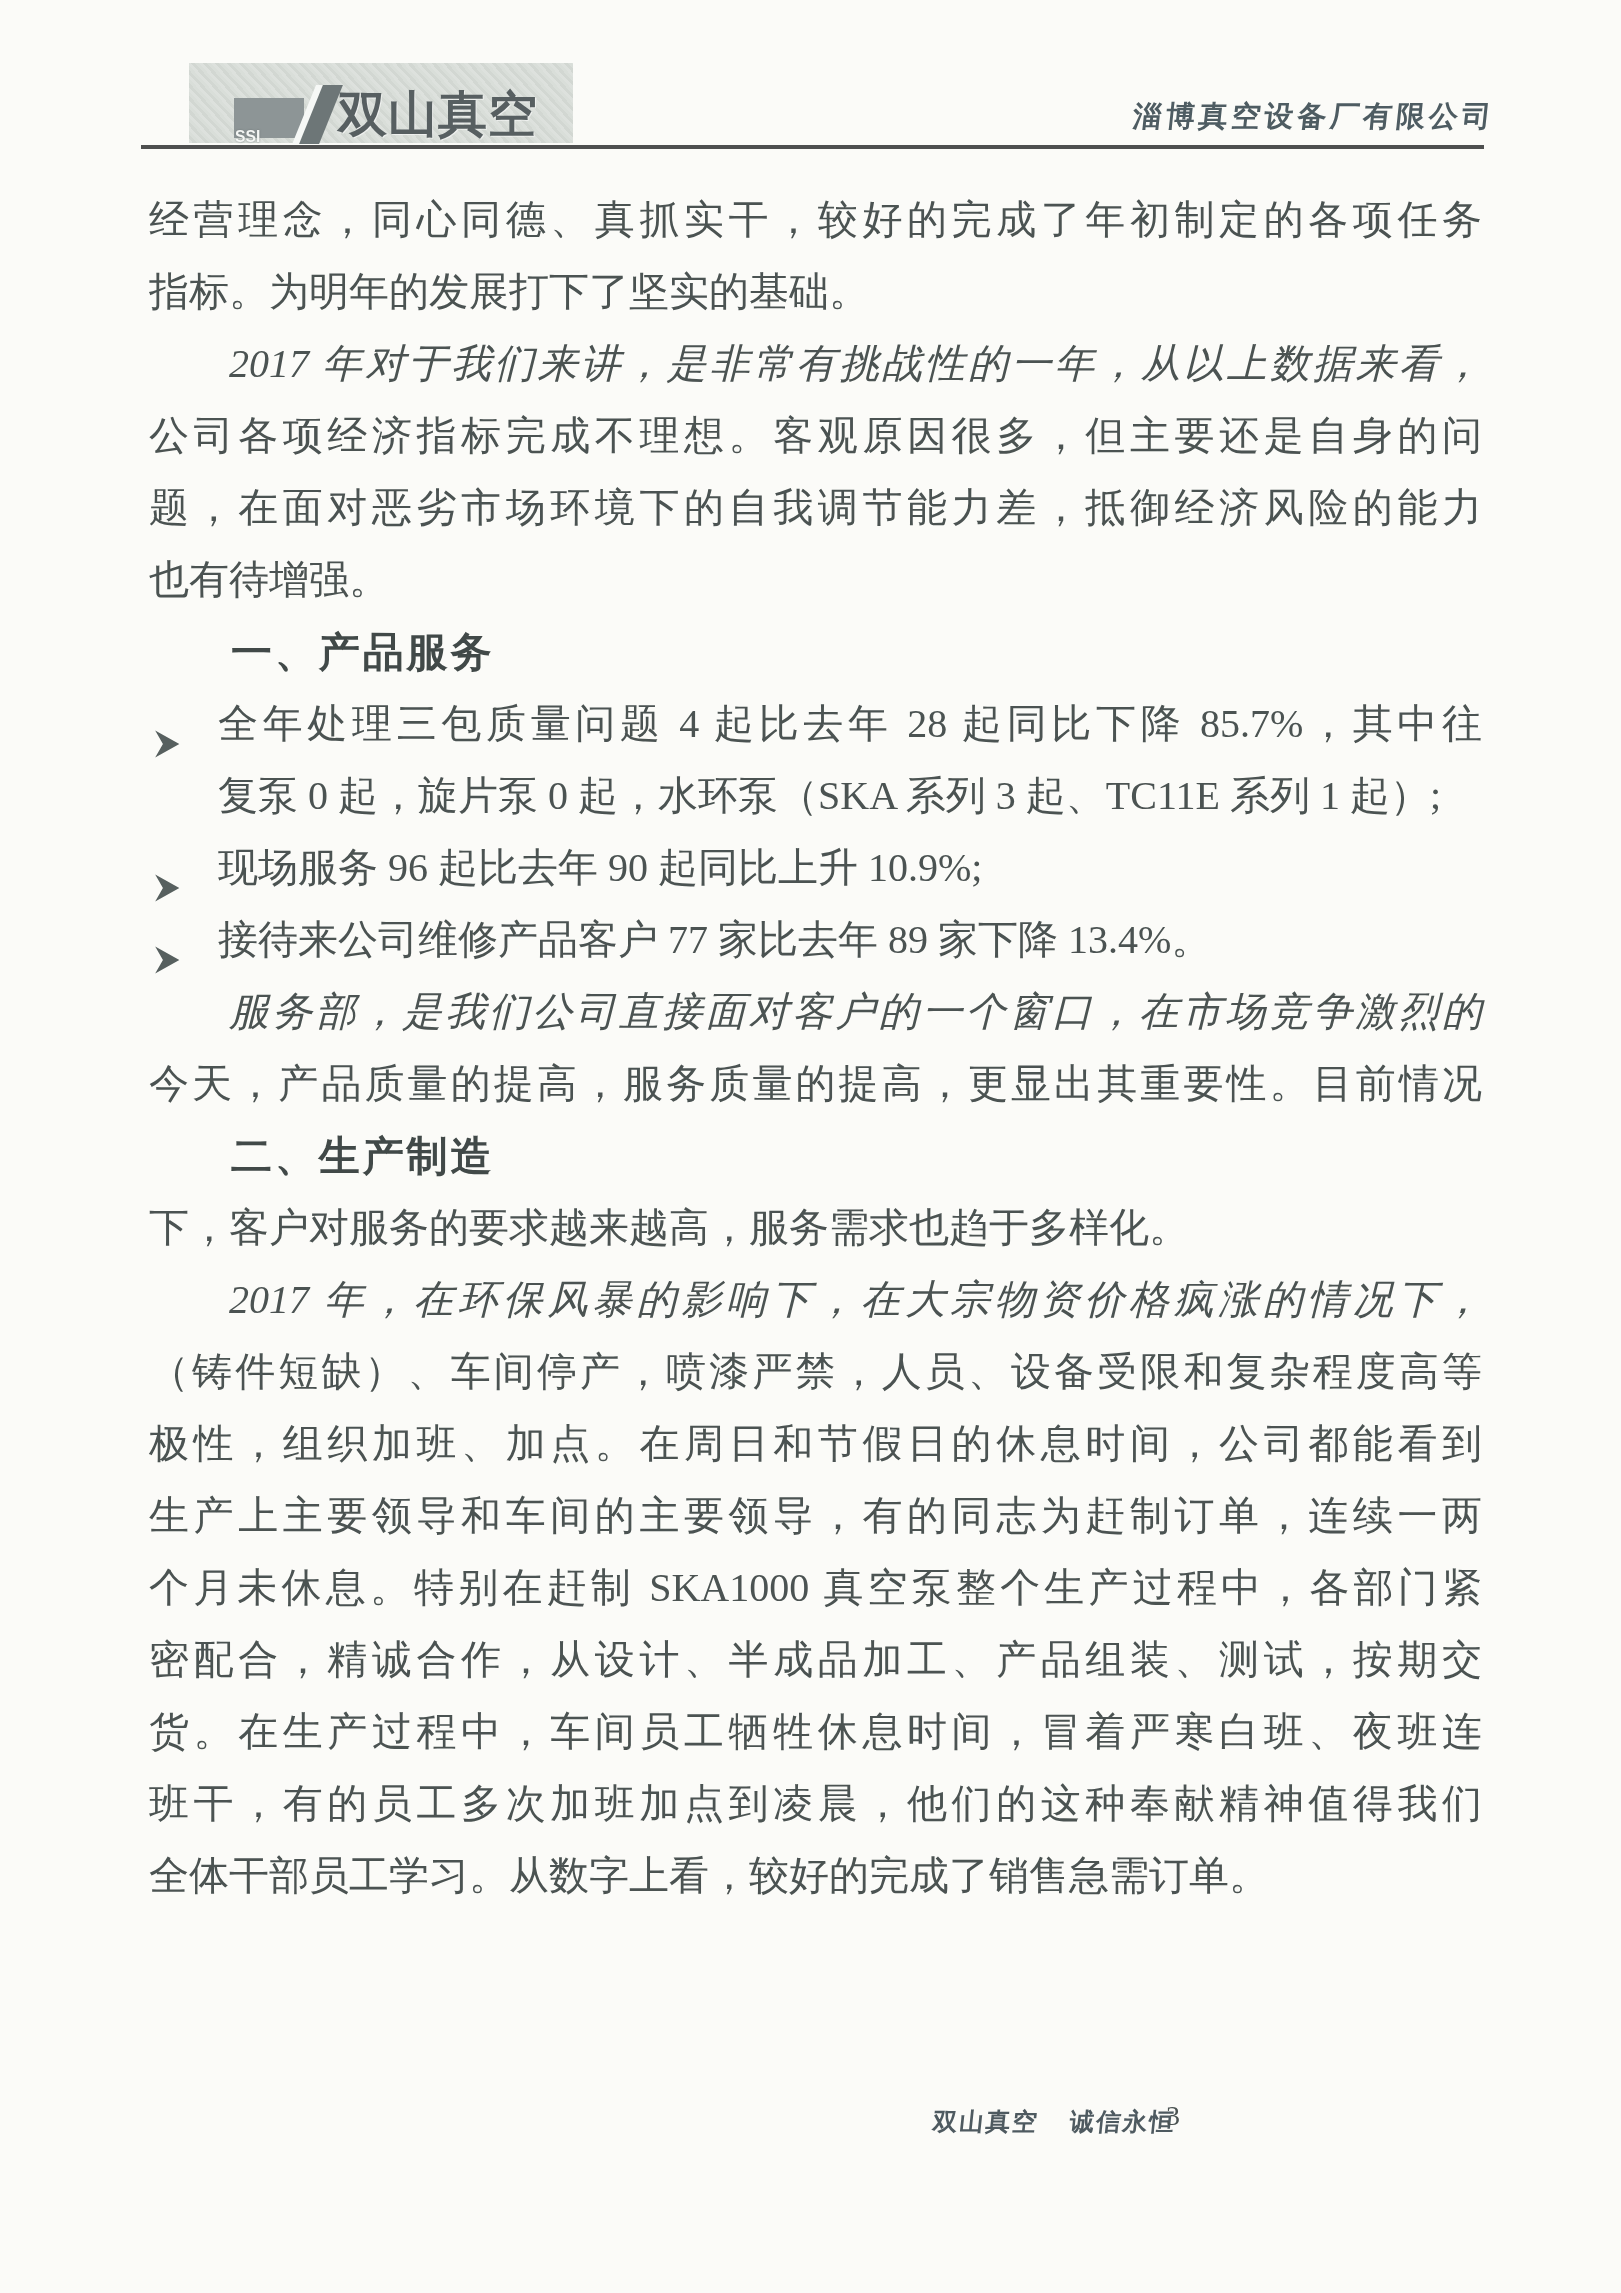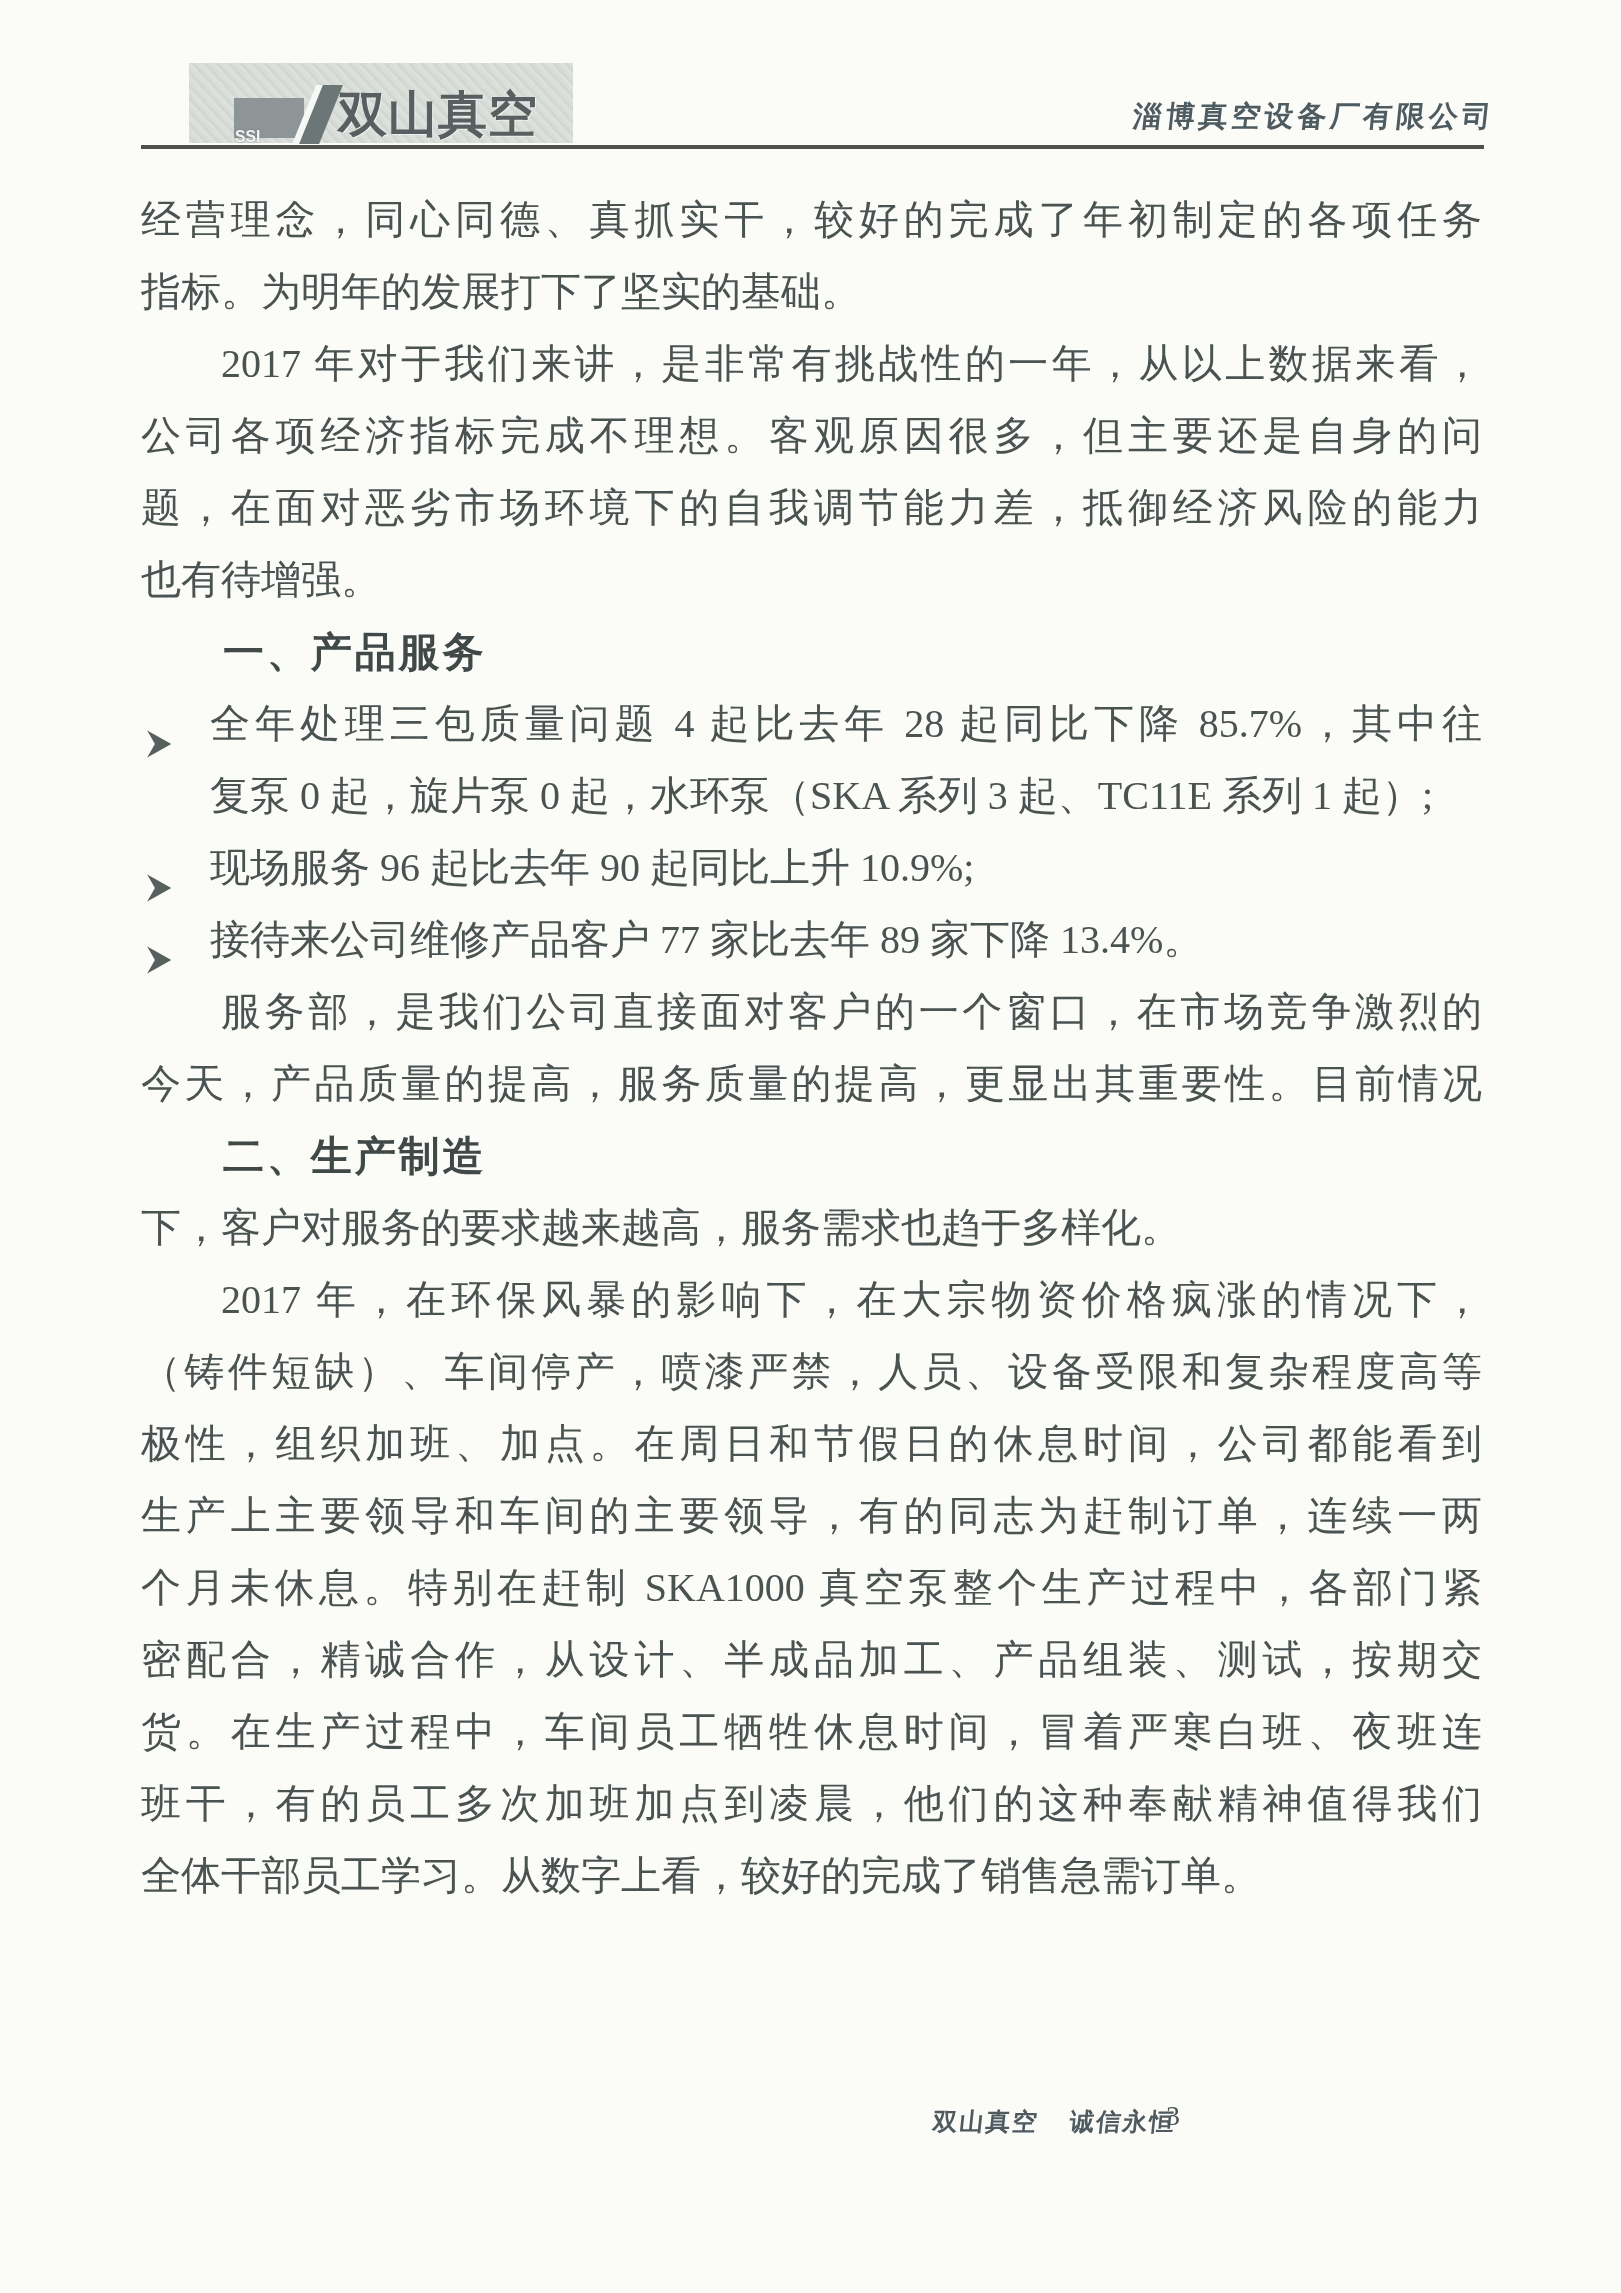--- a/index.html
+++ b/index.html
@@ -18,23 +18,23 @@
   .logo-brand{position:absolute;left:149px;top:26.5px;font-family:"Liberation Sans","DejaVu Sans",sans-serif;
     font-weight:bold;font-size:49px;line-height:49px;letter-spacing:1px;color:#575f61;
     text-shadow:1px 1px 0 rgba(255,255,255,.55);white-space:nowrap;}
   .company-name{position:absolute;top:99px;left:1133px;width:349px;
     font-size:29px;line-height:35px;letter-spacing:3.9px;color:#4e5c62;font-weight:600;
     transform:skewX(-6deg);white-space:nowrap;}
   .header-rule{position:absolute;left:141px;top:145px;width:1343px;height:3.9px;background:#4e4f4f;}
 
   
   .content{position:absolute;left:141px;top:184px;width:1341px;color:#4b5352;}
-  .line{height:72px;line-height:72px;font-size:40px;position:relative;white-space:normal;}
+  .line{height:72px;line-height:72px;font-size:40px;position:relative;white-space:normal;margin-left:8px;}
   .full{text-align:justify;text-align-last:justify;}
-  .indent{text-indent:80px;}
+  .indent{text-indent:80px;font-style:italic;}
   .heading{font-family:Liberation Sans, sans-serif;font-weight:700;
     padding-left:82px;font-size:41px;color:#414948;letter-spacing:2.9px;}
   .bullet,.bullet-cont{padding-left:69px;}
   .bullet-marker{position:absolute;left:5.9px;top:50%;transform:translateY(-50%);
     width:25.5px;height:29px;display:block;}
 
   
   .footer-motto{position:absolute;left:933px;top:2105px;display:flex;gap:31px;
     font-size:24.5px;letter-spacing:2px;color:#4e5a60;font-weight:600;transform:skewX(-6deg);
     white-space:nowrap;}

